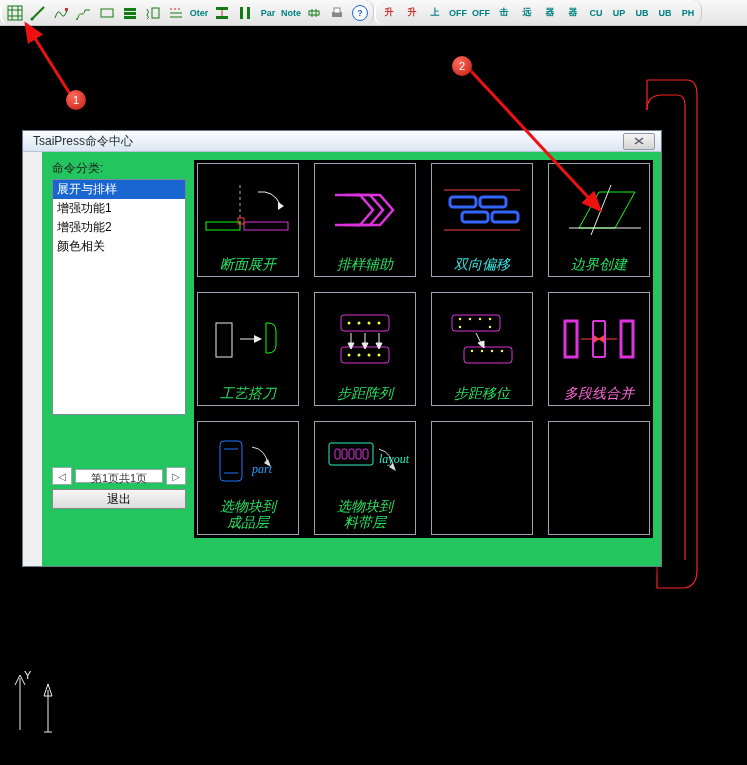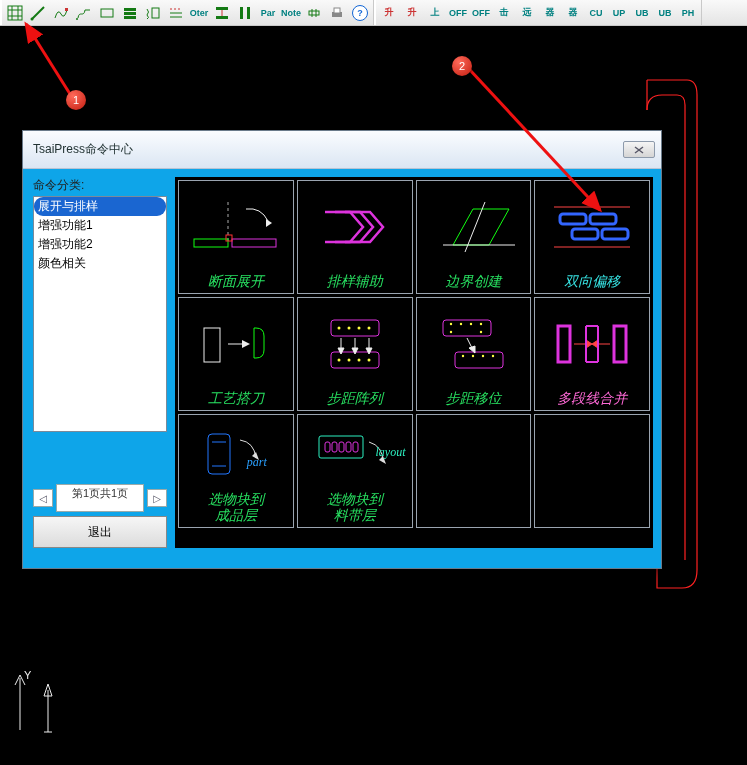--- a/index.html
+++ b/index.html
@@ -22,20 +22,21 @@
     position: relative;
     z-index: 2;
   }
   .tb-group {
     display: flex;
     align-items: center;
     border-left: 2px solid #fff;
     border-right: 1px solid #c9c9c9;
     padding: 0 2px;
     gap: 1px;
+    border-radius: 9px;
   }
   .tb-btn {
     width: 22px; height: 22px;
     display: flex; align-items: center; justify-content: center;
     font-size: 9px;
     color: #147a14;
     background: transparent;
     border: 1px solid transparent;
     font-weight: bold;
     cursor: pointer;
@@ -70,78 +71,79 @@
   .dialog {
     position: absolute;
     left: 22px; top: 130px;
     width: 640px;
     background: #f0f0f0;
     border: 1px solid #6a7a8a;
     box-shadow: 2px 3px 12px rgba(0,0,0,.6);
     z-index: 10;
   }
   .dlg-title {
-    height: 38px;
+    height: 21px;
     background: linear-gradient(#fafcff,#dbe6f3);
     border-bottom: 1px solid #b8c4d4;
     display:flex; align-items:center;
     padding: 0 6px 0 10px;
     font-size: 12px;
     color: #233;
   }
   .dlg-title .spacer { flex:1; }
   .dlg-close {
     width: 32px; height: 17px;
     background: linear-gradient(#f5f5f5,#d5d5d5);
     border: 1px solid #8d9aab;
     border-radius: 2px;
     display:flex; align-items:center; justify-content:center;
     color:#555; font-size:10px; cursor:pointer;
   }
   .dlg-body {
     display:flex;
-    padding: 8px 8px 20px 10px;
+    padding: 8px 8px 28px 10px;
     gap: 8px;
-    background:#0ea5e9;
+    background:#22c55e;
+    margin-left:19px;
   }
   .left-pane { width:134px; display:flex; flex-direction:column; }
   .cat-label { font-size:12px; color:#222; margin-bottom:2px; }
   .listbox {
     width:134px; height:236px;
     border:1px solid #7a8a9a;
     background:#fff;
     overflow:hidden;
     font-size:12px;
     margin-bottom: 52px;
   }
   .listbox div { padding:1px 4px; white-space:nowrap; cursor:pointer;}
-  .listbox .sel { background:#1a66d1; color:#fff;border-radius:9px; }
+  .listbox .sel { background:#1a66d1; color:#fff; }
   .nav-row { display:flex; align-items:center; gap:3px; margin-bottom:4px; }
   .sq-btn {
     width:20px; height:18px;
     border:1px solid #9aa; background:#fff;
     display:flex;align-items:center;justify-content:center;
     font-size:10px; color:#556; cursor:pointer;
   }
   .page-indicator {
-    flex:1; height:28px; line-height:17px;
+    flex:1; height:14px; line-height:17px;
     border:1px solid #9aa; background:#fff; color:#333;
     text-align:center; font-size:11px;
   }
   .exit-btn {
-    width:134px; height:32px;
+    width:134px; height:20px;
     border:1px solid #888; background:linear-gradient(#f6f6f6,#dcdcdc);
     font-size:12px; cursor:pointer;
   }
   .grid-pane {
     flex:1;
     display:grid;
     grid-template-columns: repeat(4,1fr);
     grid-auto-rows: 114px;
-    gap: 3px;
+    gap: 15px;
     background:#000;
     padding:3px;
   }
   .tile {
     background:#000;
     border: 1px solid #9aa4b0;
     position:relative;
     display:flex;
     flex-direction:column;
     align-items:center;
@@ -368,41 +370,41 @@
                 <path d="M30 15 L55 15 L68 30 L55 45 L30 45"></path>
                 <path d="M40 15 L65 15 L78 30 L65 45 L40 45"></path>
               </g>
             </svg>
           </div>
         <div class="tile-label">排样辅助</div>
       </div>
       <div class="tile">
         <div class="thumb">
             <svg width="100" height="60">
-              <polygon points="30,48 50,12 86,12 66,48" stroke="#1f1" fill="none"></polygon>
-              <line x1="20" y1="48" x2="92" y2="48" stroke="#eee"></line>
-              <line x1="42" y1="55" x2="62" y2="5" stroke="#eee"></line>
-            </svg>
-          </div>
-        <div class="tile-label">边界创建</div>
-      </div>
-      <div class="tile">
-        <div class="thumb">
-            <svg width="100" height="60">
               <line x1="12" y1="10" x2="88" y2="10" stroke="#f44"></line>
               <line x1="12" y1="50" x2="88" y2="50" stroke="#f44"></line>
               <g stroke="#36f" fill="none" stroke-width="3">
                 <rect x="18" y="17" rx="3" width="26" height="10"></rect>
                 <rect x="48" y="17" rx="3" width="26" height="10"></rect>
                 <rect x="30" y="32" rx="3" width="26" height="10"></rect>
                 <rect x="60" y="32" rx="3" width="26" height="10"></rect>
               </g>
             </svg>
           </div>
         <div class="tile-label cyan">双向偏移</div>
+      </div>
+      <div class="tile">
+        <div class="thumb">
+            <svg width="100" height="60">
+              <polygon points="30,48 50,12 86,12 66,48" stroke="#1f1" fill="none"></polygon>
+              <line x1="20" y1="48" x2="92" y2="48" stroke="#eee"></line>
+              <line x1="42" y1="55" x2="62" y2="5" stroke="#eee"></line>
+            </svg>
+          </div>
+        <div class="tile-label">边界创建</div>
       </div>
 
       <div class="tile">
         <div class="thumb">
             <svg width="100" height="60">
               <rect x="18" y="14" width="16" height="34" stroke="#eee" fill="none"></rect>
               <path d="M42 30 L58 30" stroke="#eee"></path>
               <polygon points="56,26 64,30 56,34" fill="#eee"></polygon>
               <path d="M70 14 q8 0 8 8 v14 q0 8 -8 8 h-2 v-30 z" stroke="#1f1" fill="none"></path>
             </svg>

